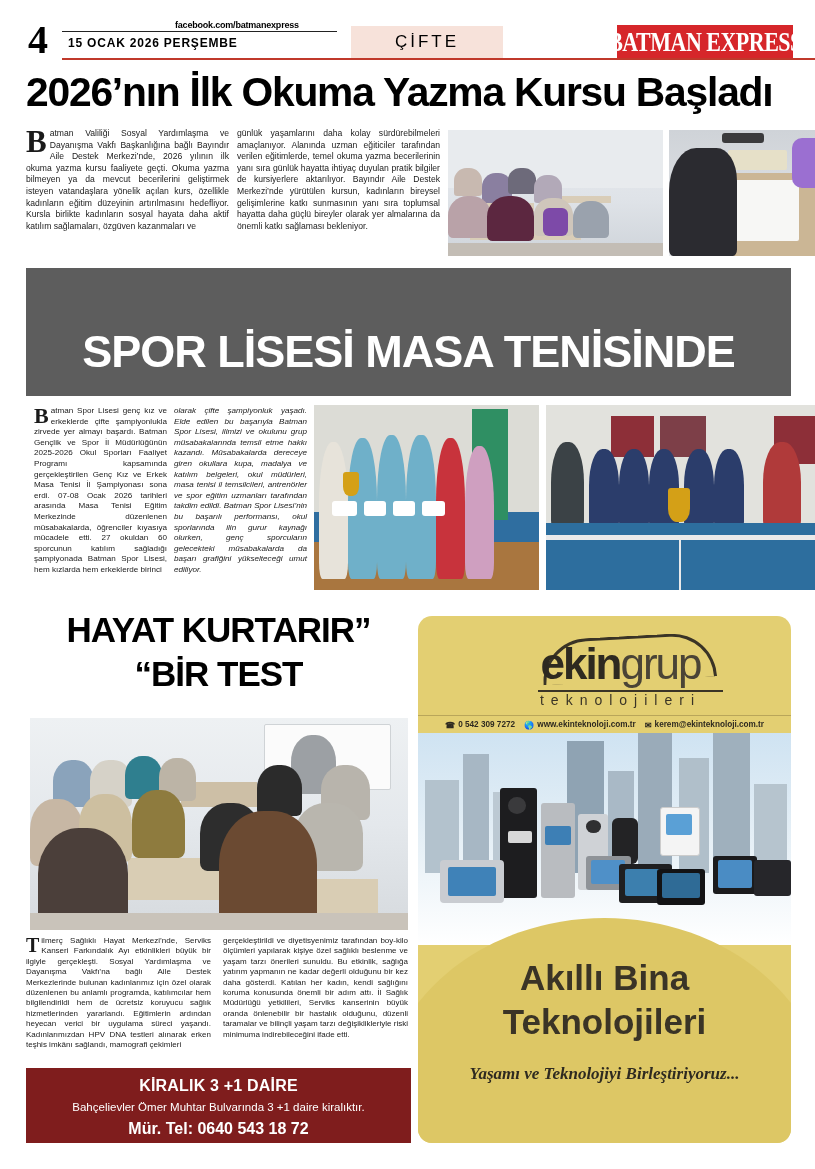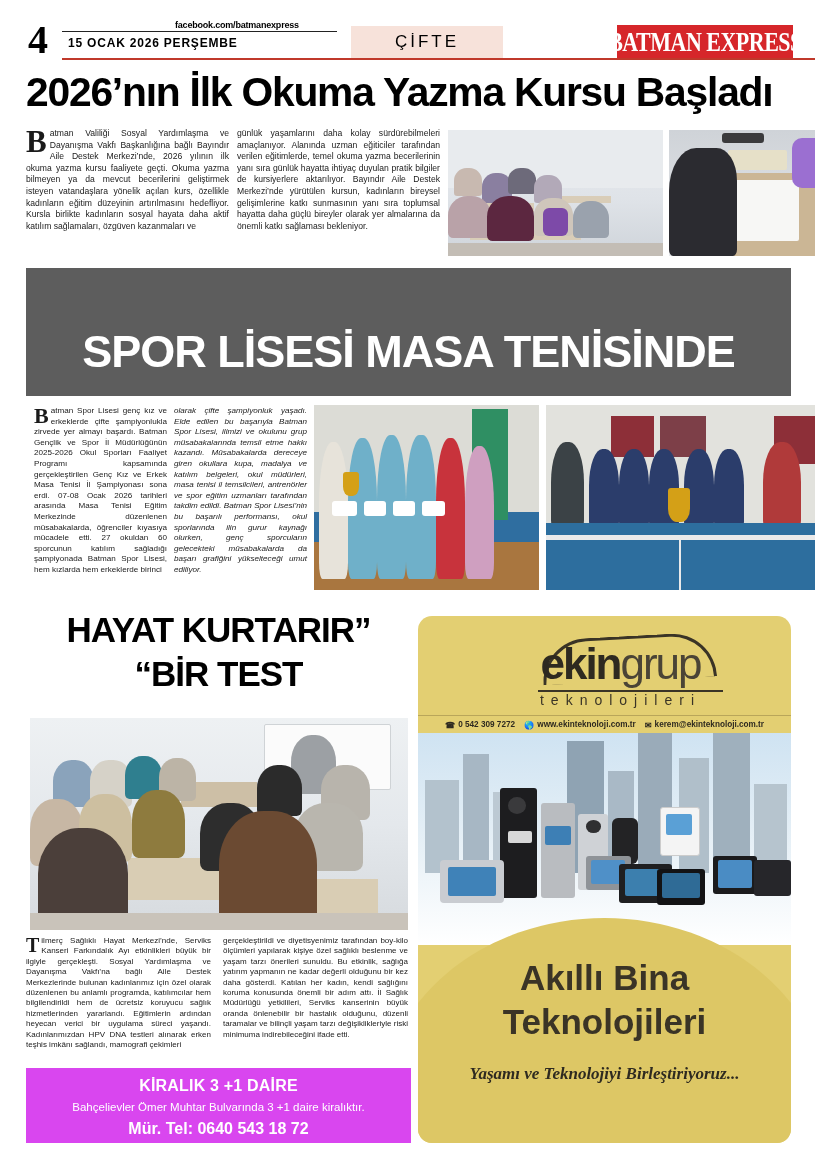--- a/index.html
+++ b/index.html
@@ -77,21 +77,21 @@
   
   .a3{position:absolute;left:26px;top:936px;width:385px;height:128px;}
   .a3 .col{position:absolute;top:0;width:185px;font-size:8px;line-height:10.4px;
     text-align:justify;color:#1a1a1a;}
   .a3 .c1{left:0;}
   .a3 .c2{left:197px;}
   .a3 .dropcap{font-size:20px;line-height:16px;padding:1px 2px 0 0;}
 
   
   .green-ad{position:absolute;left:26px;top:1068px;width:385px;height:75px;
-    background:#d946ef;color:#fff;text-align:center;}
+    background:#7f1d1d;color:#fff;text-align:center;}
   .green-ad .t1{margin-top:9px;font-size:16px;font-weight:bold;letter-spacing:.2px;}
   .green-ad .t2{margin-top:6px;font-size:11.5px;}
   .green-ad .t3{margin-top:7px;font-size:16px;font-weight:bold;}
 
   
   .ekin{position:absolute;left:418px;top:616px;width:373px;height:527px;
     background:#e3cf72;border-radius:14px;overflow:hidden;}
   .ekin-logo{position:absolute;left:0;top:8px;width:341px;height:90px;margin-left:16px;}
   .ekin-word{position:absolute;left:0;top:18px;width:373px;text-align:center;
     font-size:44px;font-weight:bold;color:#3a3426;letter-spacing:-2px;line-height:44px;}

